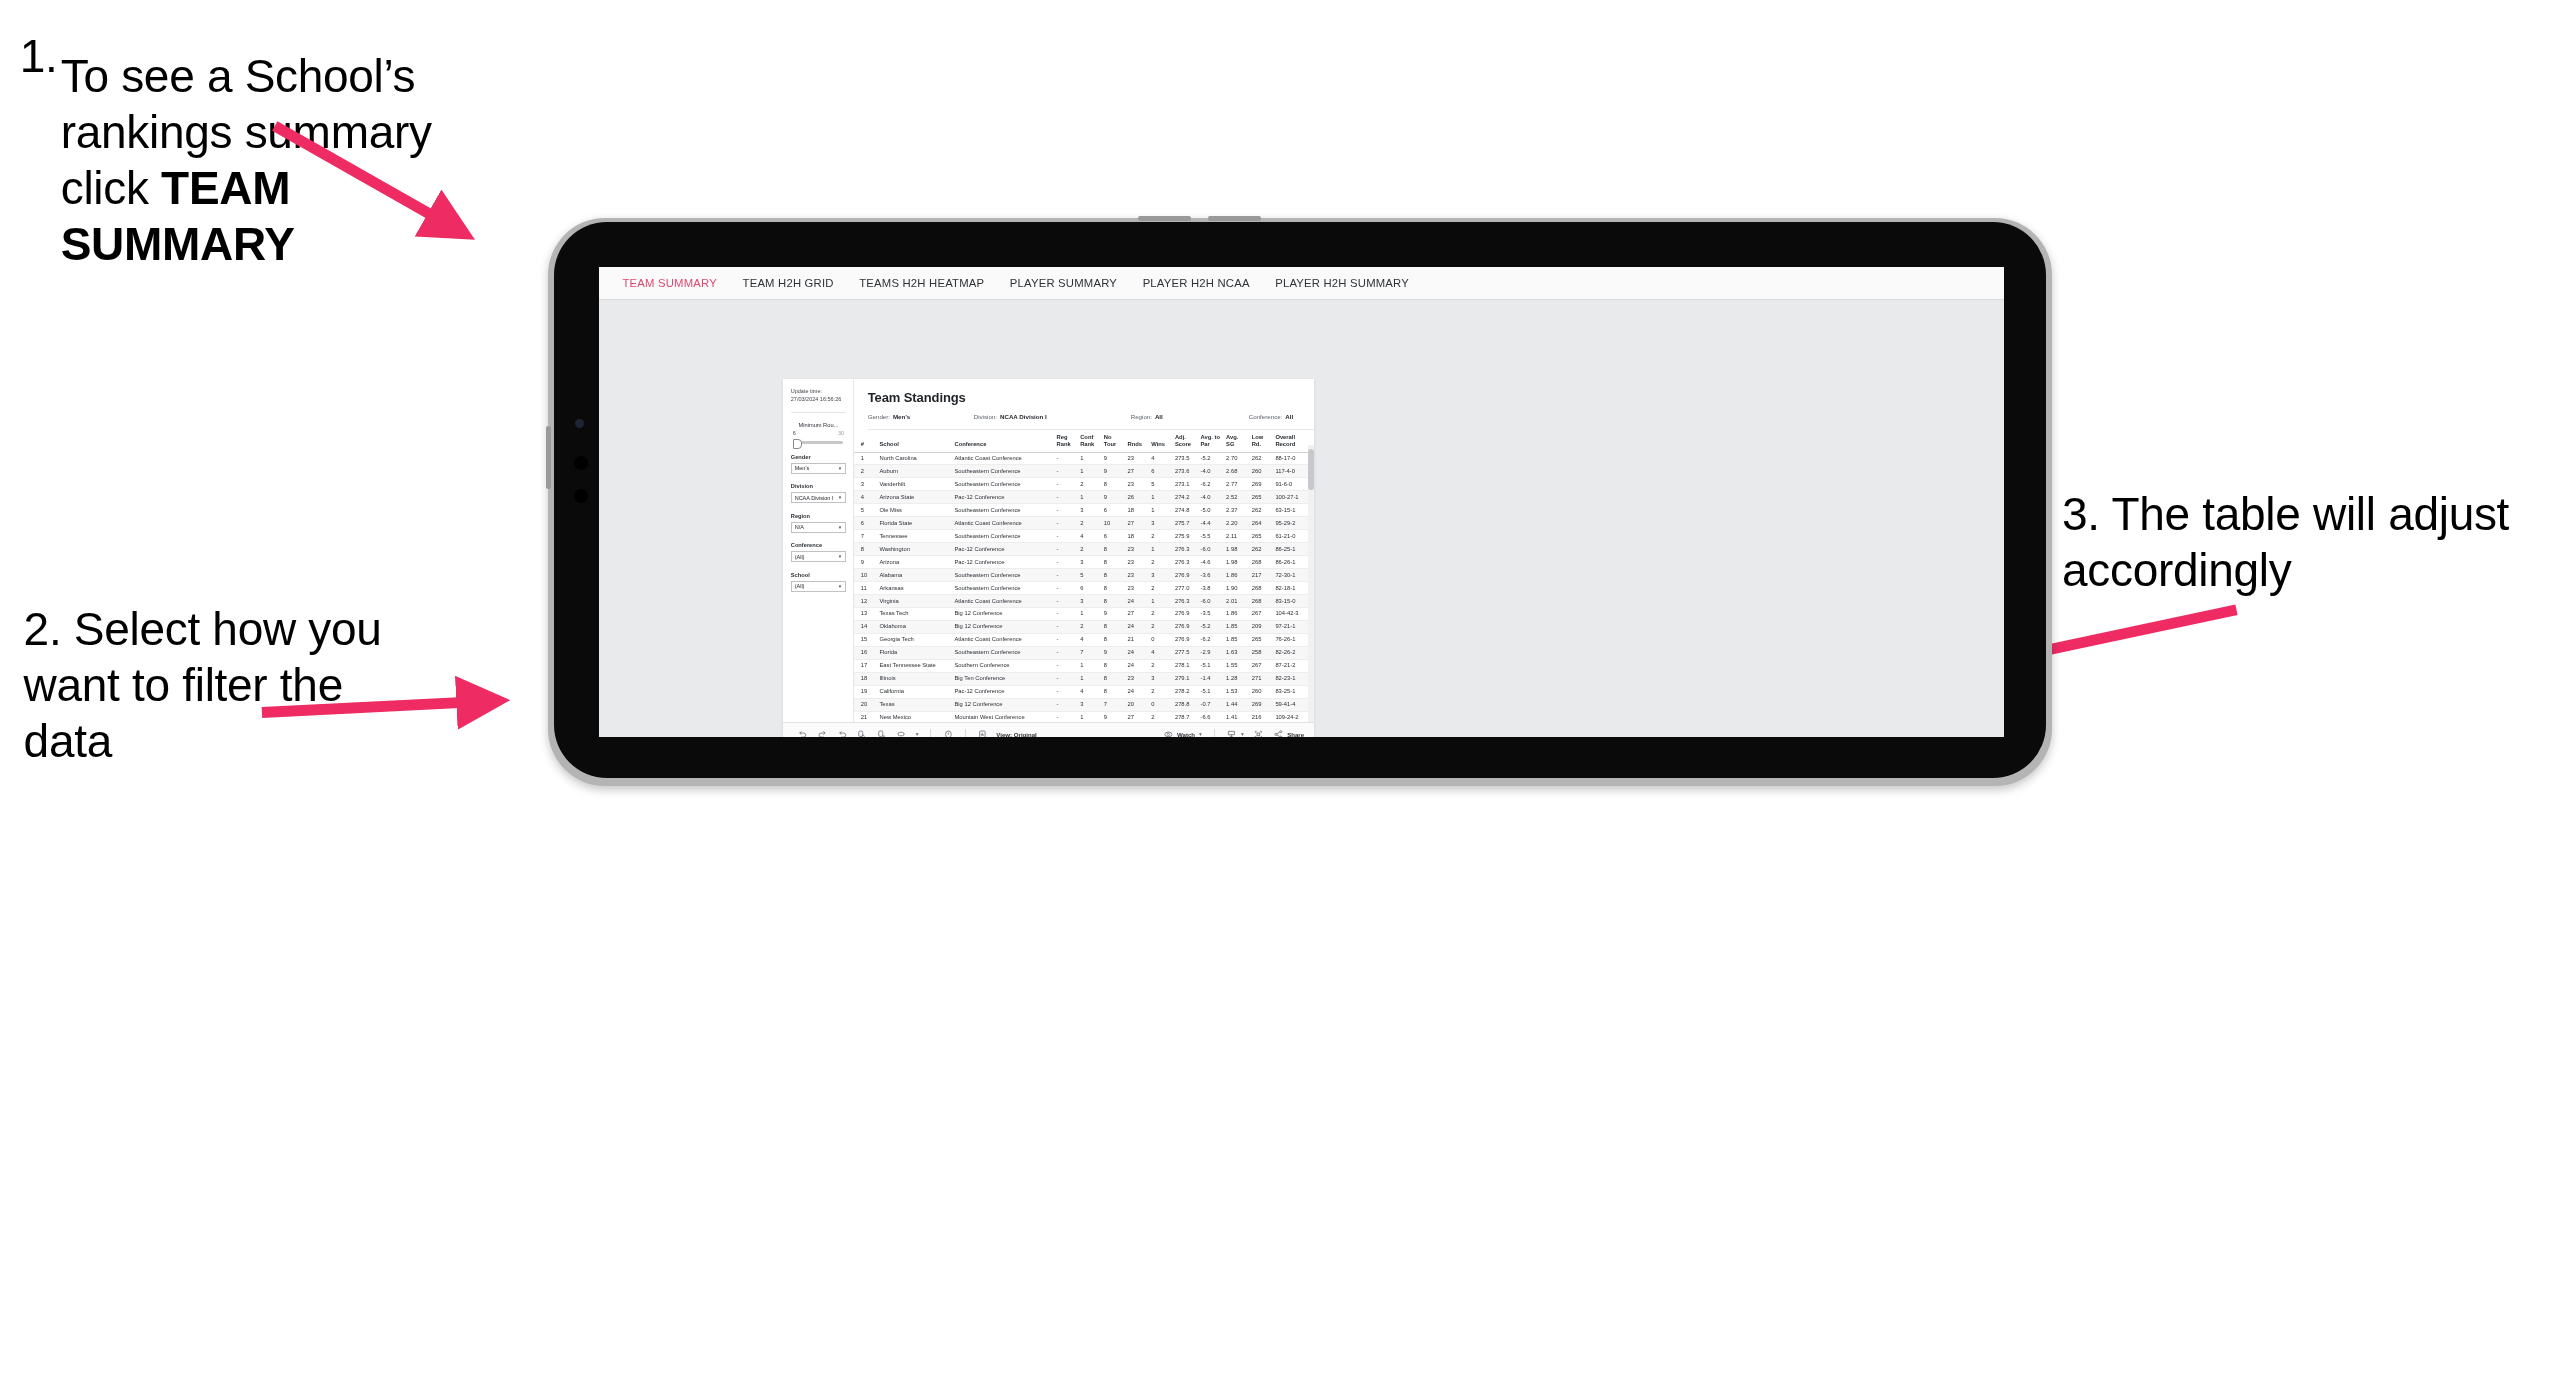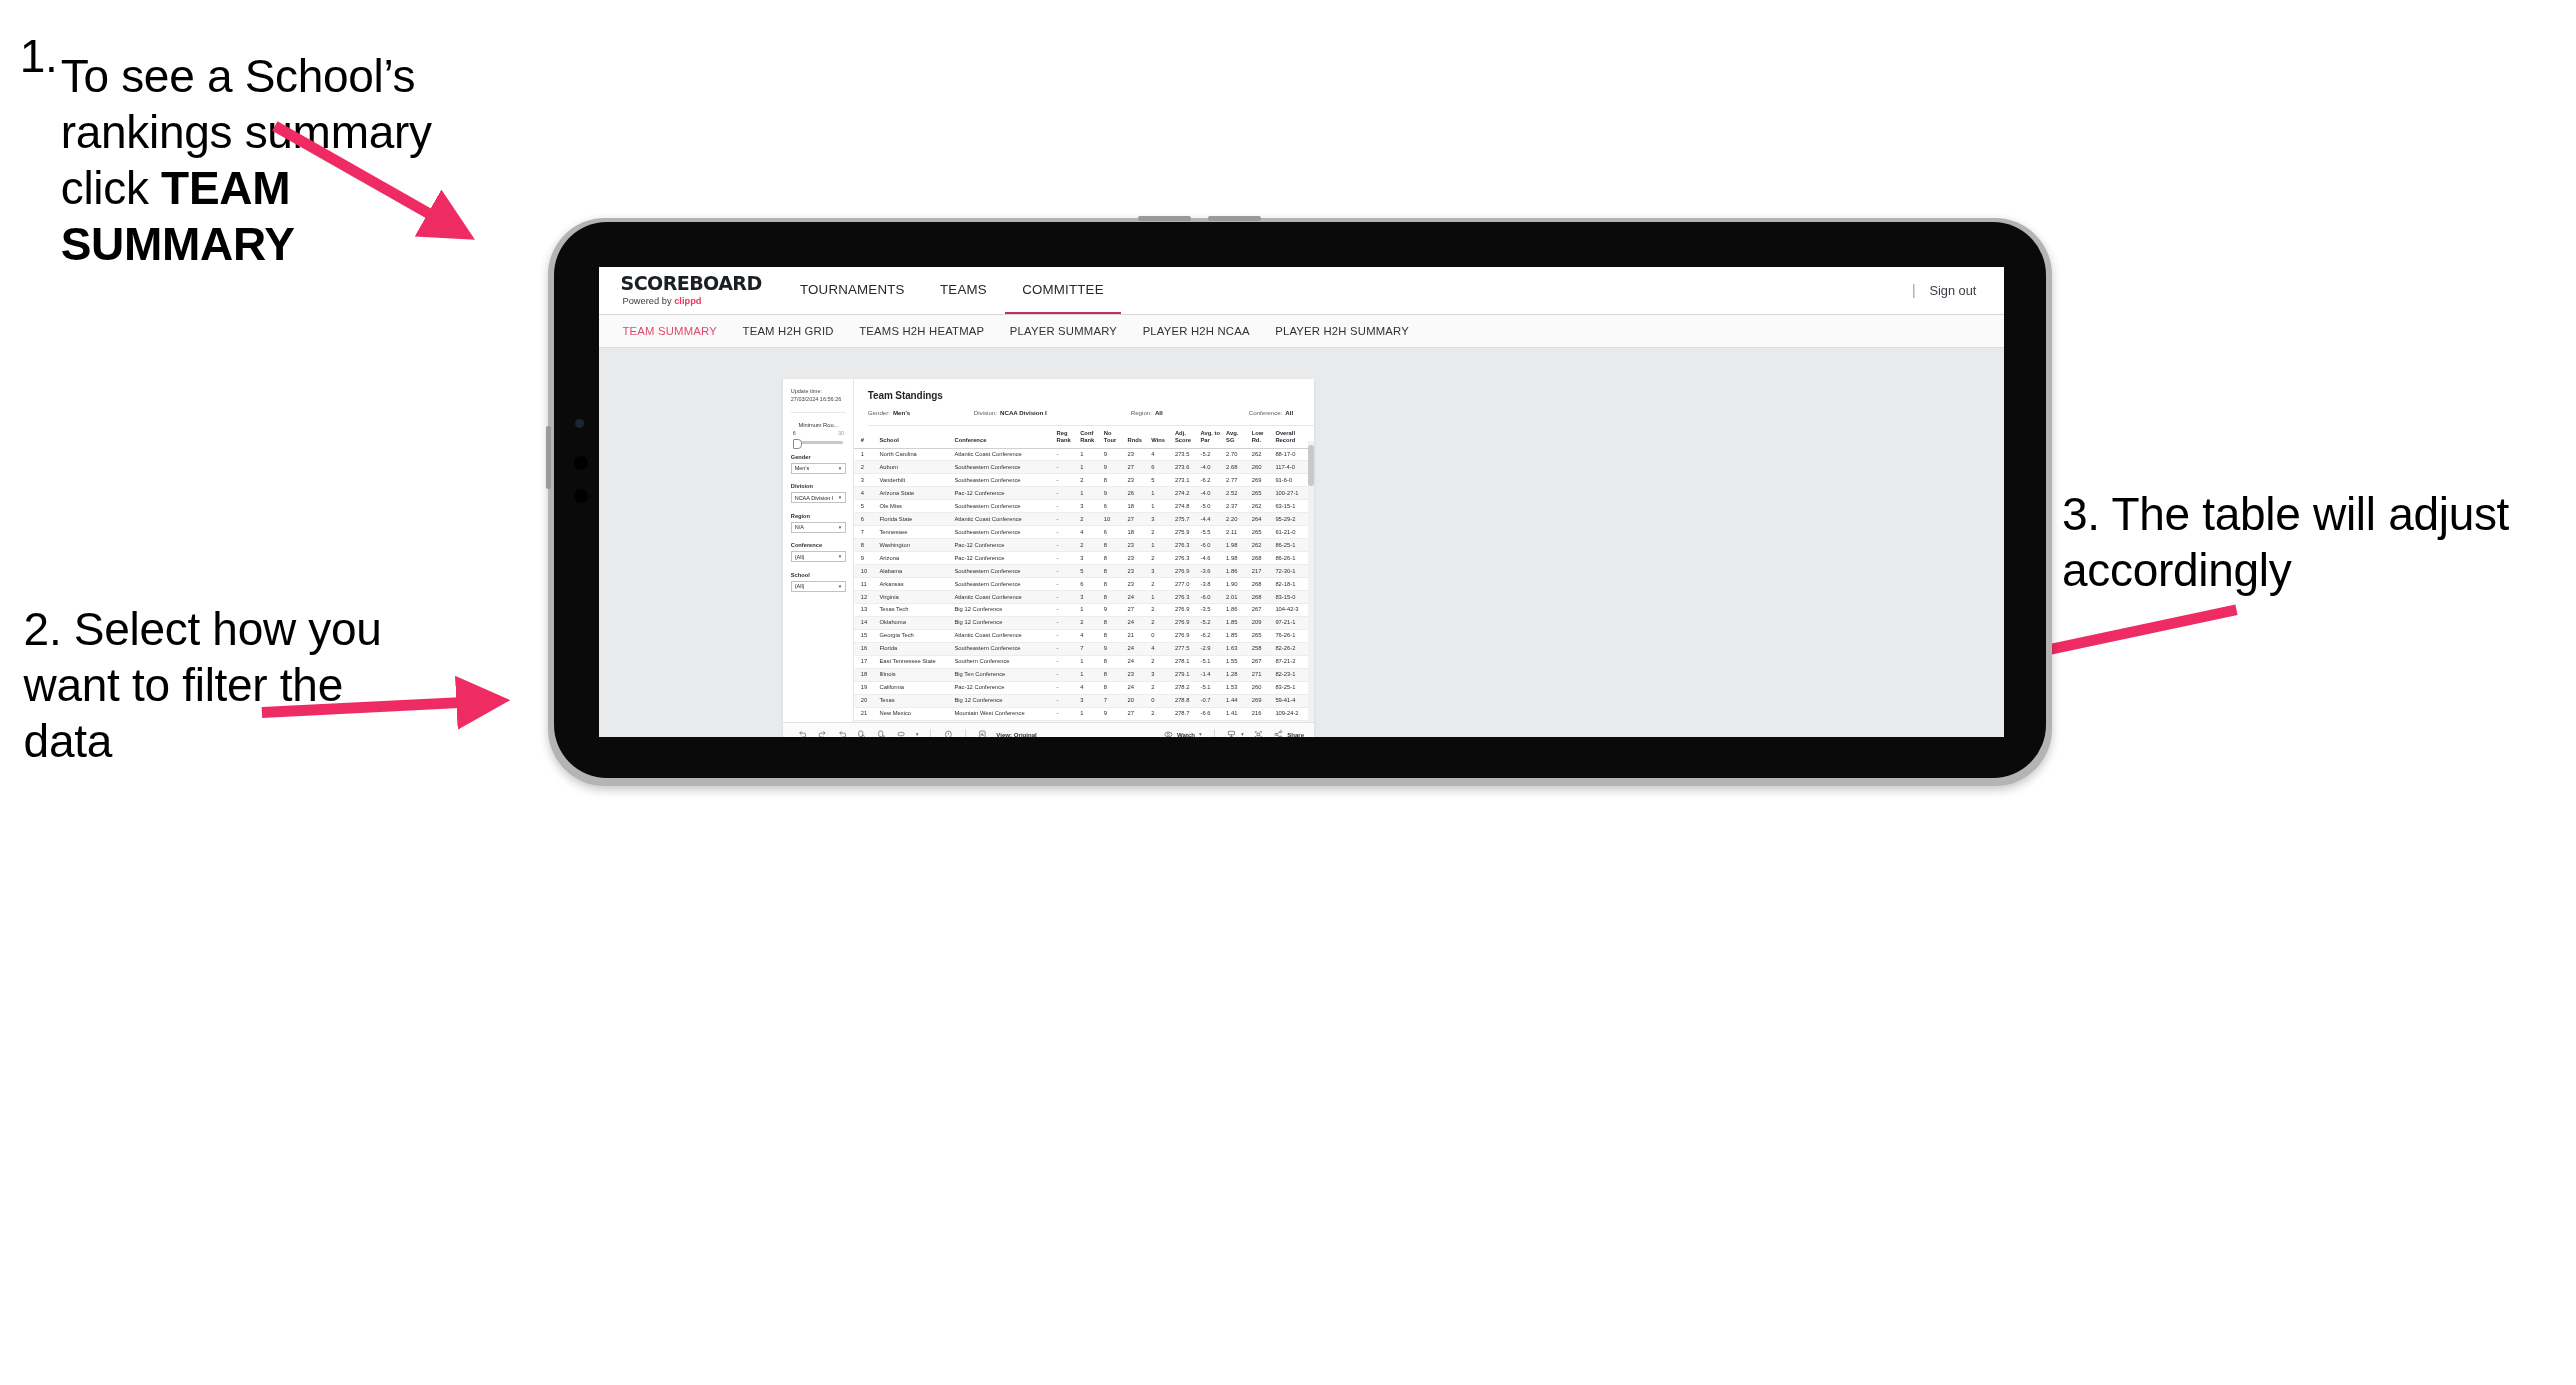--- a/index.html
+++ b/index.html
@@ -166,21 +166,21 @@
     height:10.8px;border:1px solid #c2c2c2;background:#fff;
     display:flex;align-items:center;justify-content:space-between;
     padding:0 2.9px;font-size:5.5px;color:#24292e;box-sizing:border-box;
   }
   .fl-select .caret{font-size:4.5px;color:#555;}
 
   
   #table-zone{flex:1;min-width:0;display:flex;flex-direction:column;}
   #tbl-head-block{padding:10.8px 0 0 13.8px;}
   #tbl-title{
-    font-size:10px;font-weight:700;color:#1f2328;
+    font-size:13px;font-weight:700;color:#1f2328;
     letter-spacing:-0.1px;margin-bottom:8.8px;
   }
   #tbl-meta{
     display:flex;font-size:6.2px;color:#3a3f45;
     padding-bottom:8.8px;border-bottom:1px solid #e6e6e6;
     padding-right:11.8px;
   }
   #tbl-meta .m{display:flex;gap:2.9px;}
   #tbl-meta .m .lab{color:#5a6068;}
   #tbl-meta .m .val{font-weight:700;color:#1f2328;}
@@ -290,35 +290,20 @@
     <div class="btn-top" style="left:590px;width:53px;"></div>
     <div class="btn-top" style="left:660px;width:53px;"></div>
     <div class="btn-side" style="top:208px;height:63px;"></div>
     <div id="tablet-body">
       <div class="cam" style="left:21.6px;top:197px;"></div>
       <div class="cam" style="left:20.6px;top:234px;width:13.8px;height:13.8px;background:#000;"></div>
       <div class="cam" style="left:20.6px;top:267px;width:13.8px;height:13.8px;background:#000;"></div>
 
       <div id="screen">
 
-        <div id="app-header">
-          <div id="brand">
-            <div class="wordmark">SCOREBOARD</div>
-            <div class="powered"><span>Powered by </span><span class="clippd">clippd</span></div>
-          </div>
-          <nav class="topnav">
-            <a href="#">TOURNAMENTS</a>
-            <a href="#">TEAMS</a>
-            <a href="#" class="active">COMMITTEE</a>
-          </nav>
-          <div id="signout-wrap">
-            <span id="signout-div">|</span>
-            <a href="#" id="signout">Sign out</a>
-          </div>
-        </div>
 
         <div id="subnav">
           <a href="#" class="active">TEAM SUMMARY</a>
           <a href="#">TEAM H2H GRID</a>
           <a href="#">TEAMS H2H HEATMAP</a>
           <a href="#">PLAYER SUMMARY</a>
           <a href="#">PLAYER H2H NCAA</a>
           <a href="#">PLAYER H2H SUMMARY</a>
         </div>
 

